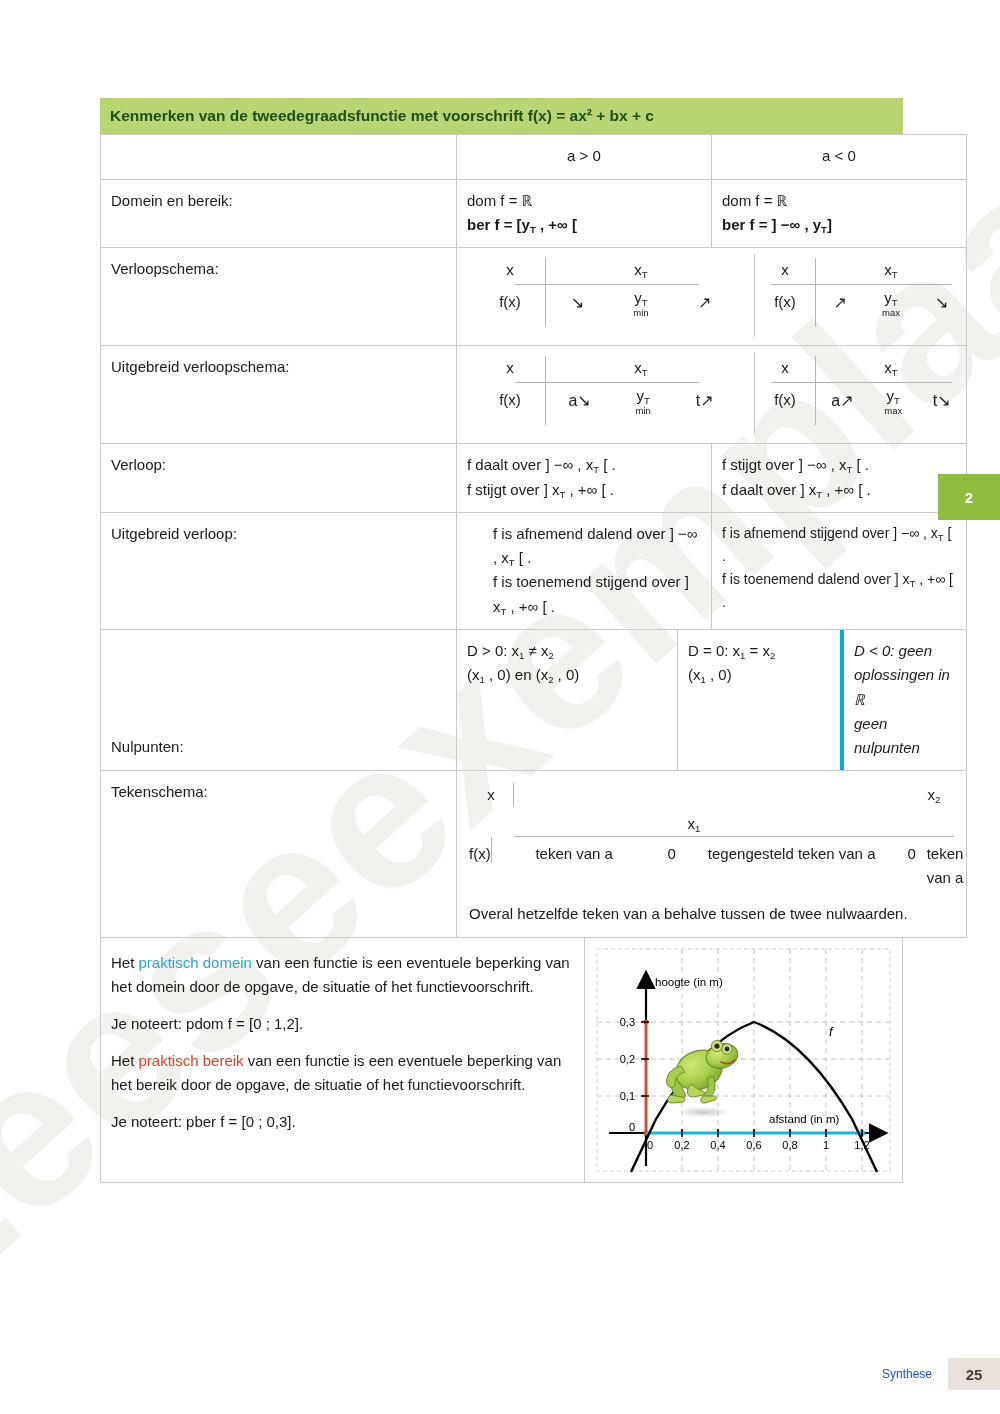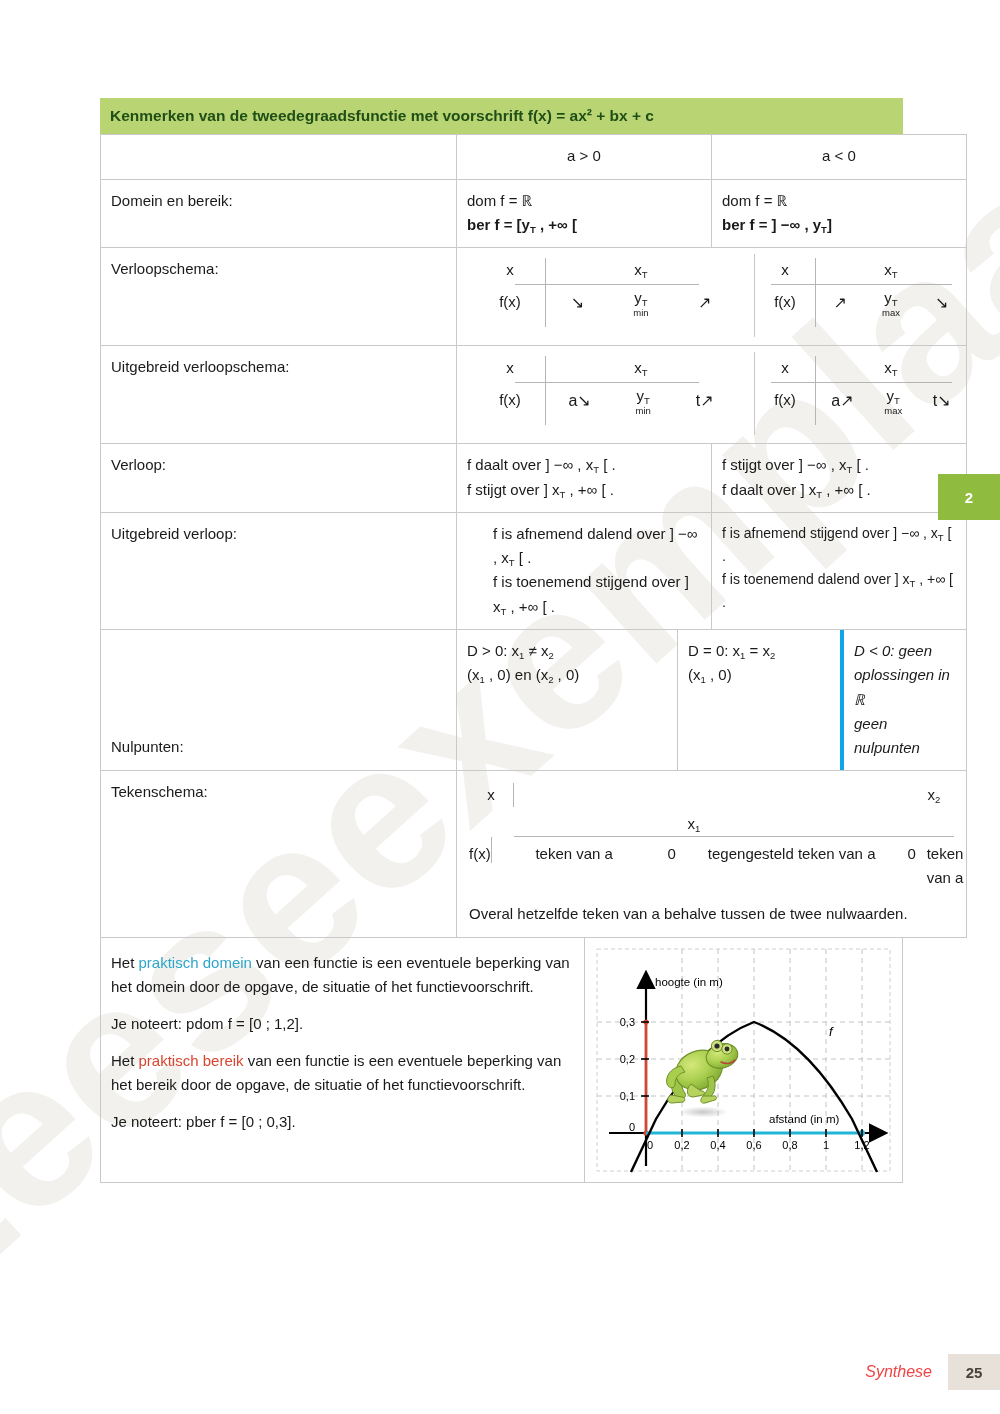--- a/index.html
+++ b/index.html
@@ -74,22 +74,22 @@
   .k-ber{color:#d8452f;}
   #info-graph{
     flex:1;border-left:1px solid #c9c9c9;
     display:flex;align-items:center;justify-content:center;padding:6px;
     box-sizing:border-box;
   }
 
   
   #footer{position:absolute;right:0;bottom:24px;display:flex;align-items:stretch;z-index:3;}
   #footer-label{
-    font-size:16px;color:#ef4444;padding:9px 16px 9px 0;
-    display:flex;align-items:center;font-family:"Liberation Sans",sans-serif;font-style:italic;
+    font-size:12px;color:#1d4ed8;padding:9px 16px 9px 0;
+    display:flex;align-items:center;font-family:"Liberation Sans",sans-serif;
   }
   #footer-page{
     background:#e8e1da;color:#4a4038;font-size:15px;font-weight:700;
     width:52px;display:flex;align-items:center;justify-content:center;
   }
 </style>
 </head>
 <body>
 
 <div id="watermark">

